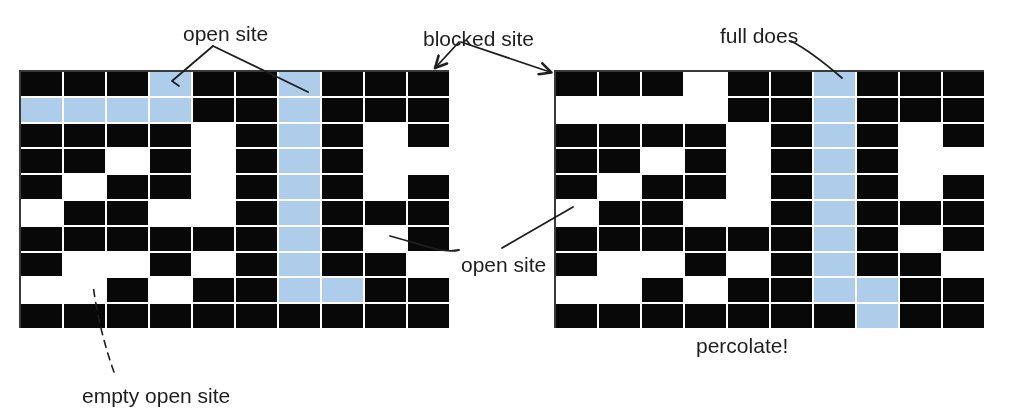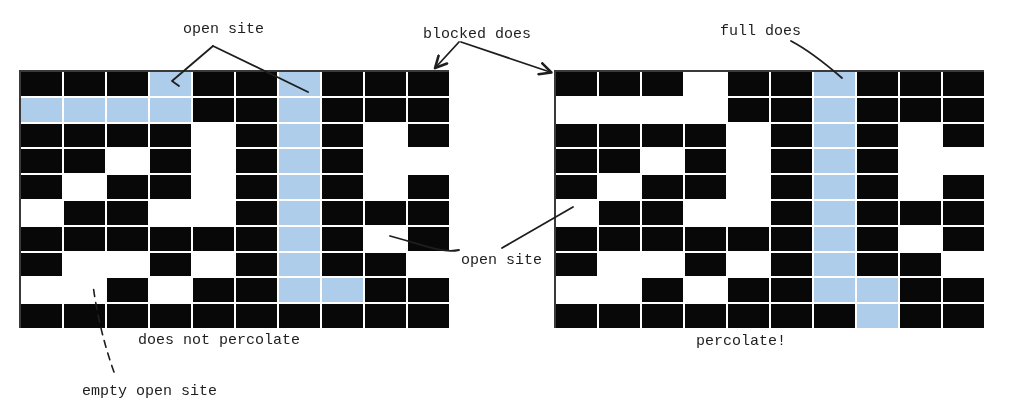--- a/index.html
+++ b/index.html
@@ -24,25 +24,24 @@
   }
   #left-grid  { left: 19px;  top: 70px; }
   #right-grid { left: 554px; top: 70px; }
   .cell { width: 41px; height: 23.8px; }
   .cell.B { background: var(--blocked, #080808); }
   .cell.O { background: var(--open, #ffffff); }
   .cell.F { background: var(--full, #aecdeb); }
   .annotation {
     position: absolute;
     color: var(--ink, #1e1e1e);
-    font-size: 15px;
+    font-size: 21px;
     line-height: 1.2;
     white-space: nowrap;
     z-index: 4;
-    font-family: Liberation Mono, monospace;
   }
   #annotation-lines {
     position: absolute;
     left: 0; top: 0;
     width: 1024px; height: 417px;
     z-index: 3;
     pointer-events: none;
   }
   #annotation-lines path {
     fill: none;
@@ -274,25 +273,24 @@
     <path d="M459,42 L436,67" marker-end="url(#arrowhead)"></path>
     <path d="M461,42 L550,72" marker-end="url(#arrowhead)"></path>
     <path d="M791,41 Q812,52 842,78"></path>
     <path d="M459,250 C441,254 418,243 390,236"></path>
     <path d="M502,248 L573,207"></path>
     <path class="dashed" d="M114,372 Q99,330 93,285"></path>
   </svg>
 
   <div class="annotation" style="left:183px; top:21px;">open site</div>
 
-  <div class="annotation" style="left:423px; top:26px;">blocked does</div>
+  <div class="annotation" style="left:423px; top:26px;">blocked site</div>
 
   <div class="annotation" style="left:720px; top:23px;">full does</div>
 
   <div class="annotation" style="left:461px; top:252px;">open site</div>
 
-  <div class="annotation" style="left:138px; top:332px;">does not percolate</div>
 
   <div class="annotation" style="left:696px; top:333px;">percolate!</div>
 
   <div class="annotation" style="left:82px; top:383px;">empty open site</div>
 
 </div>
 
 </body></html>

